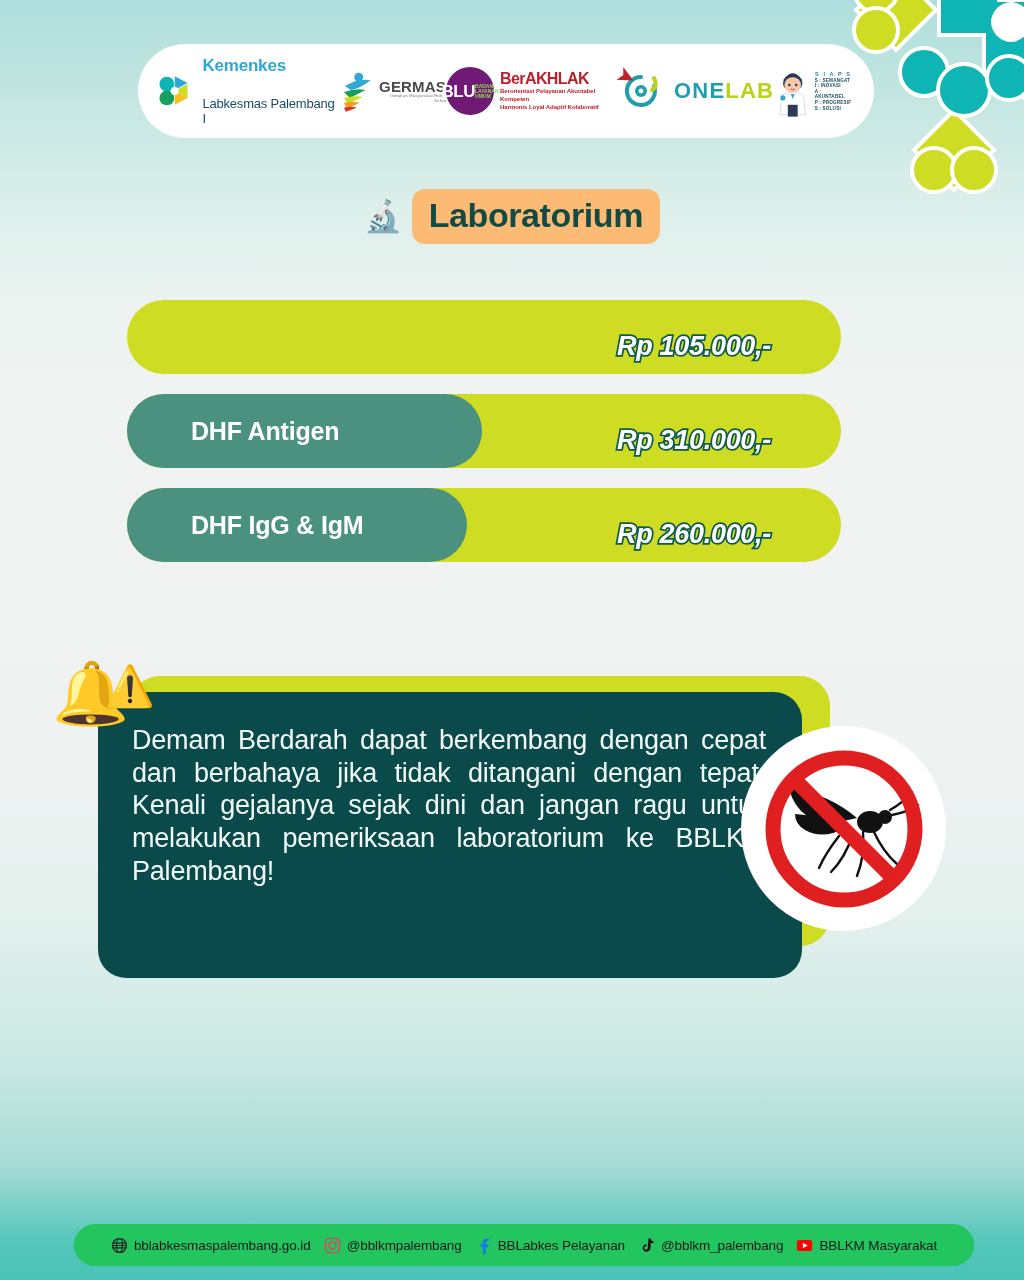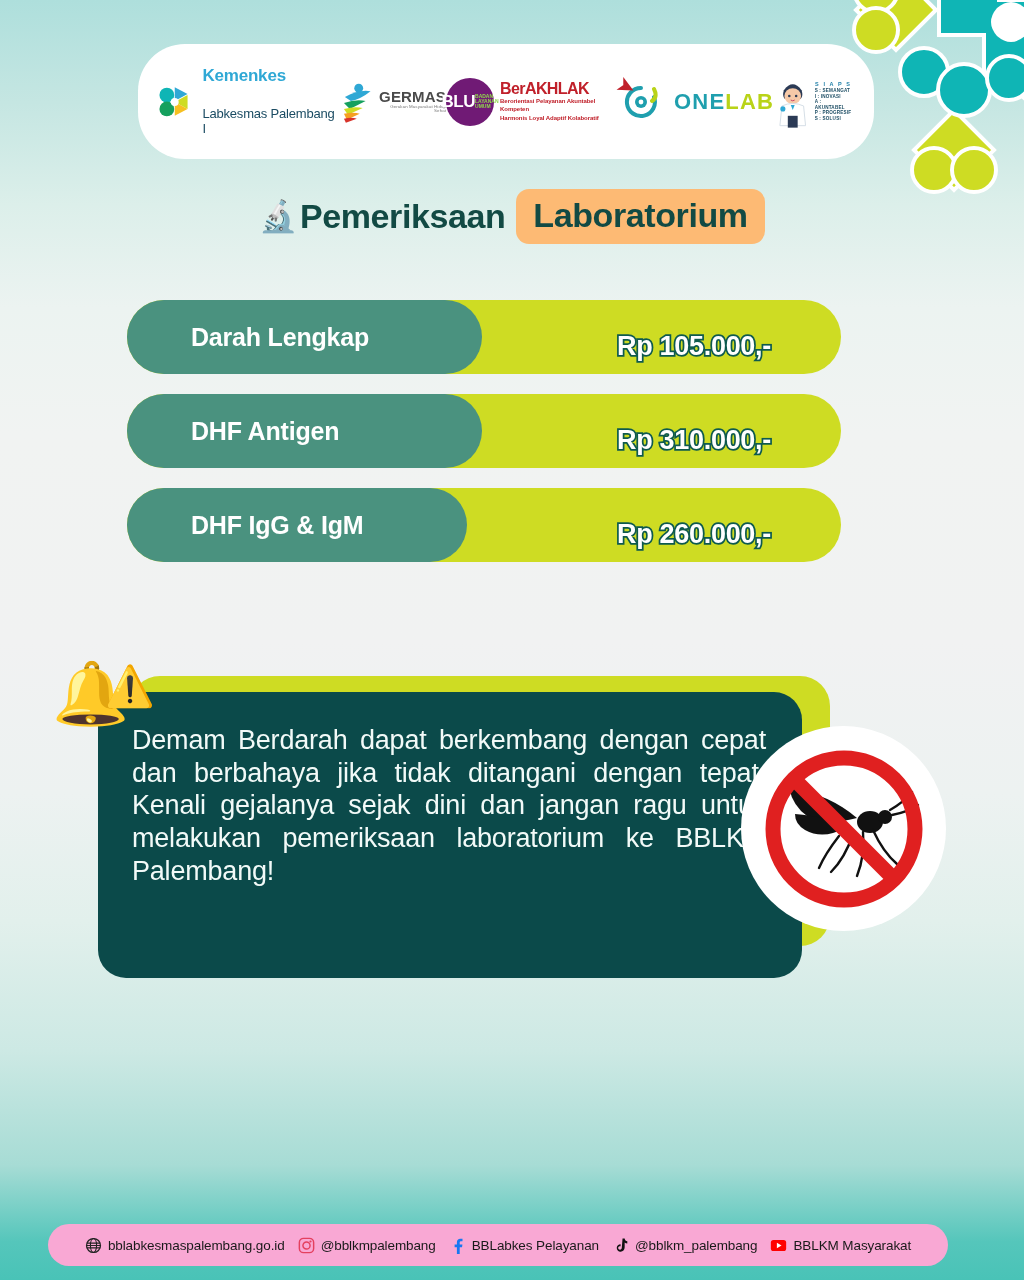--- a/index.html
+++ b/index.html
@@ -11,21 +11,21 @@
       #AEDFDC 0%, #C5E6E2 8%, #DCEFEA 16%, #ECF3F1 24%,
       #F1F3F2 34%, #F1F2F2 50%, #EDF2F1 62%,
       #E2F0EC 72%, #CDE9E4 82%, #A7DCD5 91%, #55C6BB 97%, #49C3B7 100%);
   }
 
   
   .deco-tr { position:absolute; top:-40px; right:-30px; width:250px; height:240px; }
 
   
   .logobar {
-    position:absolute; left:138px; top:44px; width:736px; height:115px;
+    position:absolute; left:138px; top:44px; width:736px; height:94px;
     background:#fff; border-radius:47px;
     display:flex; align-items:center; justify-content:space-between;
     padding:0 22px 0 18px; z-index:5;
   }
   .logo-item { display:flex; align-items:center; }
 
   .kemenkes-mark { width:40px; height:40px; position:relative; margin-right:7px; }
   .kemenkes-txt { line-height:1.12; }
   .kemenkes-txt .l1 { font-size:17px; font-weight:700; color:#2FA8D5; letter-spacing:-.2px; }
   .kemenkes-txt .l2 { font-size:13px; font-weight:400; color:#1B4C63; letter-spacing:-.2px;margin-top:22px; }
@@ -74,21 +74,21 @@
     position:absolute; inset:0; background:#CEDC23; border-radius:37px;
   }
   .price-name {
     position:absolute; left:0; top:0; height:74px; background:#4A927F;
     border-radius:37px; display:flex; align-items:center;
     padding-left:64px; color:#fff; font-size:25px; font-weight:800; letter-spacing:-.2px;
   }
   .price-val {
     position:absolute; top:0; height:92px; display:flex; align-items:center;
     font-size:27px; font-weight:800; color:#fff; letter-spacing:-.3px;
-    -webkit-text-stroke:3.5px #0E5A4E; paint-order:stroke fill;
+    -webkit-text-stroke:3.5px #0E5A4E; paint-order:stroke fill;font-style:italic;
   }
 
   
   .info-lime {
     position:absolute; left:130px; top:676px; width:700px; height:270px;
     background:#CEDC23; border-radius:30px; z-index:3;
   }
   .info-card {
     position:absolute; left:98px; top:692px; width:704px; height:286px;
     background:#0B4A4A; border-radius:28px; z-index:4;
@@ -104,22 +104,22 @@
   .warn { position:absolute; left:105px; top:666px; z-index:7; font-size:40px; line-height:1; }
 
   .no-mosq {
     position:absolute; left:741px; top:726px; width:205px; height:205px;
     border-radius:50%; background:#fff; z-index:6;
     display:flex; align-items:center; justify-content:center;
   }
 
   
   .footer {
-    position:absolute; left:48px; top:1224px; width:900px; height:42px;
-    background:#f9a8d4; border-radius:21px; z-index:5;
+    position:absolute; left:74px; top:1224px; width:900px; height:42px;
+    background:#22c55e; border-radius:21px; z-index:5;
     display:flex; align-items:center; justify-content:center; gap:13px;
     padding:0 16px;
   }
   .fitem { display:flex; align-items:center; gap:6px; }
   .ftxt { font-size:13.5px; color:#1A1A1A; letter-spacing:-.1px; }
   .ficon { width:17px; height:17px; flex:0 0 17px; display:block; }
 </style>
 </head>
 <body>
 
@@ -221,28 +221,26 @@
       <div class="row">I : INOVASI</div>
       <div class="row">A : AKUNTABEL</div>
       <div class="row">P : PROGRESIF</div>
       <div class="row">S : SOLUSI</div>
     </div>
   </div>
 </div>
 
 <div class="title-wrap">
   <span class="micro-icon">🔬</span>
-  <span class="title-main">Pemeriksaan</span>
   <span class="title-hl">Laboratorium</span>
 </div>
 
 <div class="rows">
   <div class="price-row">
     <div class="price-bg"></div>
-    <div class="price-name" style="width:355px">Darah Lengkap</div>
     <div class="price-val" style="left:490px">Rp 105.000,-</div>
   </div>
   <div class="price-row">
     <div class="price-bg"></div>
     <div class="price-name" style="width:355px">DHF Antigen</div>
     <div class="price-val" style="left:490px">Rp 310.000,-</div>
   </div>
   <div class="price-row">
     <div class="price-bg"></div>
     <div class="price-name" style="width:340px">DHF IgG &amp; IgM</div>

